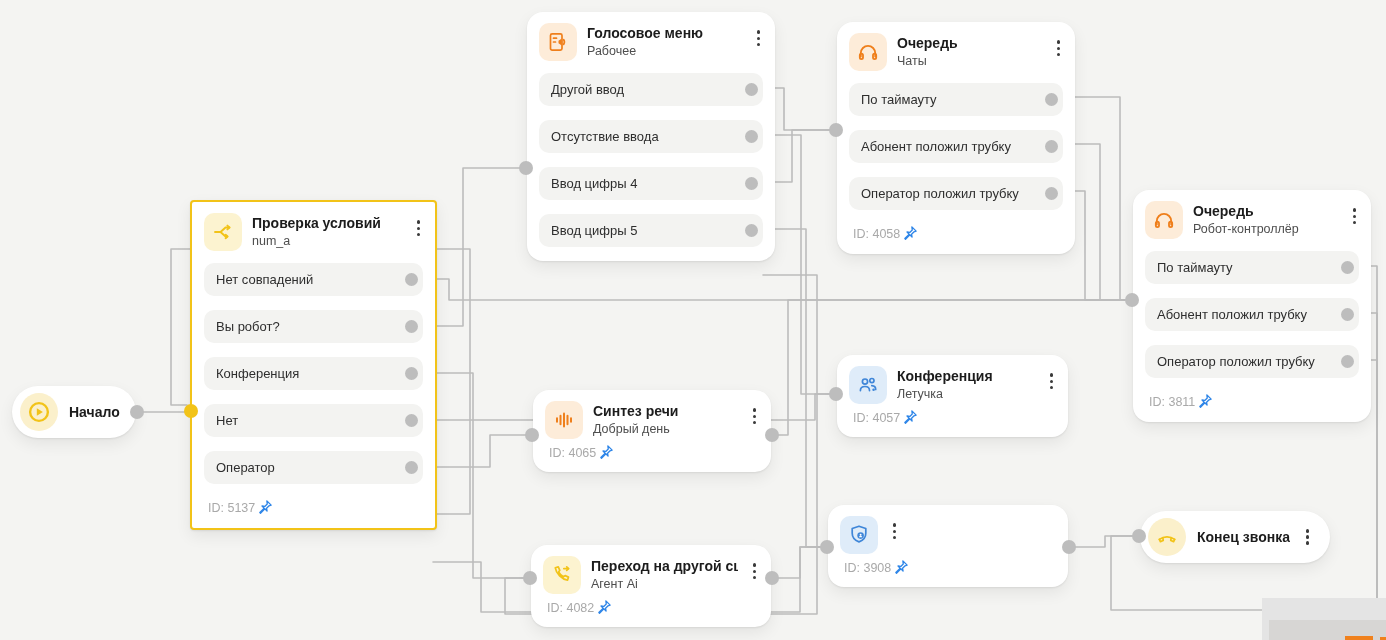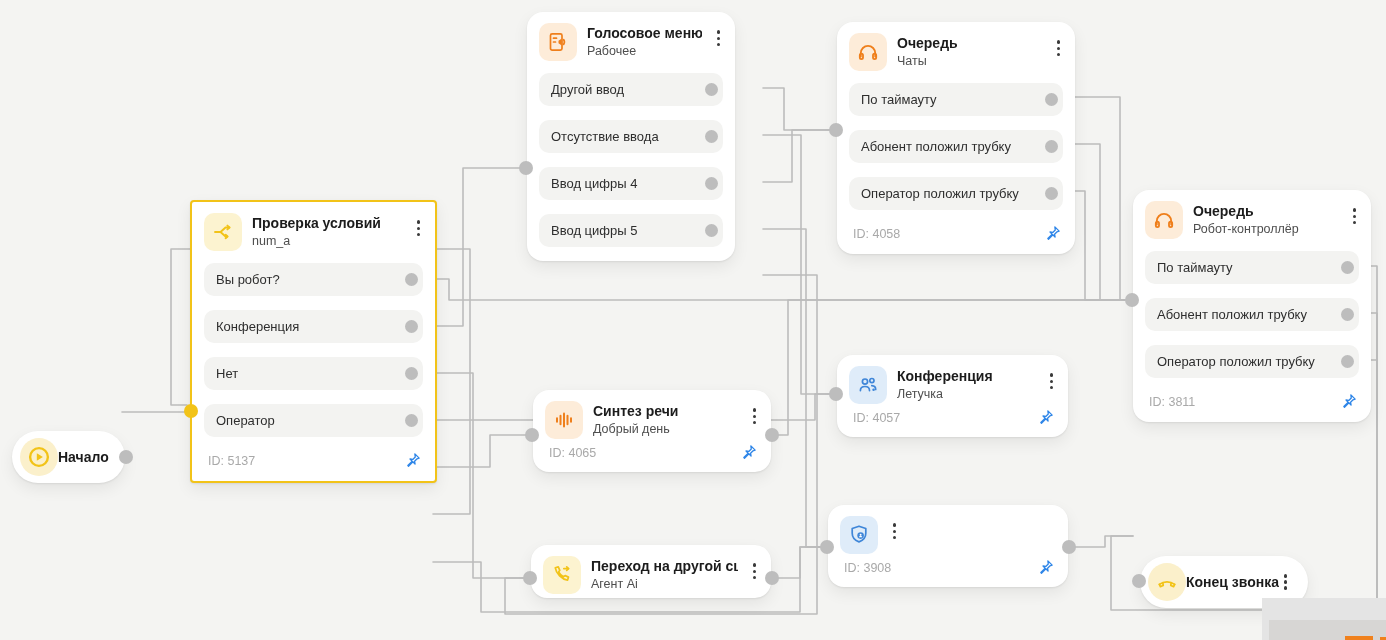--- a/index.html
+++ b/index.html
@@ -17,34 +17,34 @@
   .titles{flex:1;min-width:0;padding-top:2px;}
   .t{font-size:14px;font-weight:bold;color:#1c1c1c;white-space:nowrap;overflow:hidden;text-overflow:clip;}
   .s{font-size:12.5px;color:#4e4e4e;margin-top:3px;white-space:nowrap;}
   .kebab{display:flex;flex-direction:column;align-items:center;padding:4px 5px;margin-top:2px;cursor:pointer;}
   .kebab i{display:block;width:3.4px;height:3.4px;border-radius:50%;background:#3a3a3a;margin:1.4px 0;}
   .rows{padding:2px 12px 0;}
   .row{position:relative;background:#f3f3f1;border-radius:10px;height:33px;display:flex;align-items:center;
     padding:0 26px 0 12px;margin-bottom:14px;font-size:13px;color:#2e2e2e;white-space:nowrap;}
   .row .dot{position:absolute;right:5px;top:50%;margin-top:-6.5px;}
   .dot{width:13px;height:13px;border-radius:50%;background:#bdbdbd;display:block;}
-  .ftr{display:flex;align-items:center;justify-content:space-between;padding:0 13px 11px 16px;}
+  .ftr{display:flex;align-items:center;padding:0 13px 11px 16px;}
   .idt{font-size:12.5px;color:#a9a9a9;}
   .pin{width:19px;height:19px;cursor:pointer;flex:0 0 auto;}
   .port{position:absolute;width:14px;height:14px;border-radius:50%;background:#bdbdbd;z-index:3;}
   .port.in{left:-8px;} .port.out{right:-8px;} .port.yellow{background:#f2c318;}
 
-  .pill{position:absolute;background:#fff;border-radius:28px;z-index:2;display:flex;align-items:center;
-    padding:7px 16px 7px 8px;box-shadow:0 1px 2px rgba(0,0,0,.08),0 6px 16px rgba(0,0,0,.07);margin-top:45px;}
+  .pill{position:absolute;background:#fff;border-radius:28px;z-index:2;display:flex;align-items:center;gap:11px;
+    padding:7px 16px 7px 8px;box-shadow:0 1px 2px rgba(0,0,0,.08),0 6px 16px rgba(0,0,0,.07);}
   .pill .circ{width:38px;height:38px;border-radius:50%;background:#fbf0cb;display:flex;align-items:center;justify-content:center;flex:0 0 auto;}
   .pill .t{font-size:14px;}
 
   #n-start{left:12px;top:386px;}
   #n-check{left:190px;top:200px;width:243px;}
-  #n-vm{left:527px;top:12px;width:208px;}
+  #n-vm{left:527px;top:12px;width:248px;}
   #n-qc{left:837px;top:22px;width:238px;}
   #n-qr{left:1133px;top:190px;width:238px;}
   #n-conf{left:837px;top:355px;width:231px;}
   #n-tts{left:533px;top:390px;width:238px;}
   #n-int{left:828px;top:505px;width:240px;}
   #n-tr{left:531px;top:545px;width:240px;}
   #n-end{left:1140px;top:511px;}
   .compact .hdr{padding-bottom:4px;}
   .compact .ftr{padding-bottom:10px;}
 
@@ -111,20 +111,24 @@
         <div class="s">num_a</div>
       </div>
       <div class="kebab">
           <i></i>
           <i></i>
           <i></i>
         </div>
     </div>
     <div class="rows">
       <div class="row">
+          <span>Нет совпадений</span>
+          <span class="dot"></span>
+        </div>
+      <div class="row">
           <span>Вы робот?</span>
           <span class="dot"></span>
         </div>
       <div class="row">
           <span>Конференция</span>
           <span class="dot"></span>
         </div>
       <div class="row">
           <span>Нет</span>
           <span class="dot"></span>
@@ -368,20 +372,26 @@
       </div>
       <div class="titles">
         <div class="t">Переход на другой сце...</div>
         <div class="s">Агент Ai</div>
       </div>
       <div class="kebab">
           <i></i>
           <i></i>
           <i></i>
         </div>
+    </div>
+    <div class="ftr">
+      <span class="idt">ID: 4082</span>
+      <svg class="pin" viewBox="0 0 20 20">
+          <path d="M12.5 3l4.5 4.5-2.2.7-2.6 2.6.5 2.9-2.3-2.3-4.6 4.6-.7-.7 4.6-4.6-2.3-2.3 2.9.5 2.6-2.6z" fill="none" stroke="#2f86e8" stroke-width="1.4" stroke-linejoin="round"></path>
+        </svg>
     </div>
   </div>
 
   <div class="pill" id="n-end">
     <span class="port in" style="top:18px"></span>
     <span class="circ">
       <svg width="24" height="24" viewBox="0 0 24 24" fill="none" stroke="#f2c318" stroke-width="1.8" stroke-linecap="round" stroke-linejoin="round">
         <path d="M4.4 14.4c4.5-3.5 10.7-3.5 15.2 0"></path>
         <path d="M4.4 14.4l1 2.2 2.8-1.1-.3-2.4"></path>
         <path d="M19.6 14.4l-1 2.2-2.8-1.1.3-2.4"></path>

